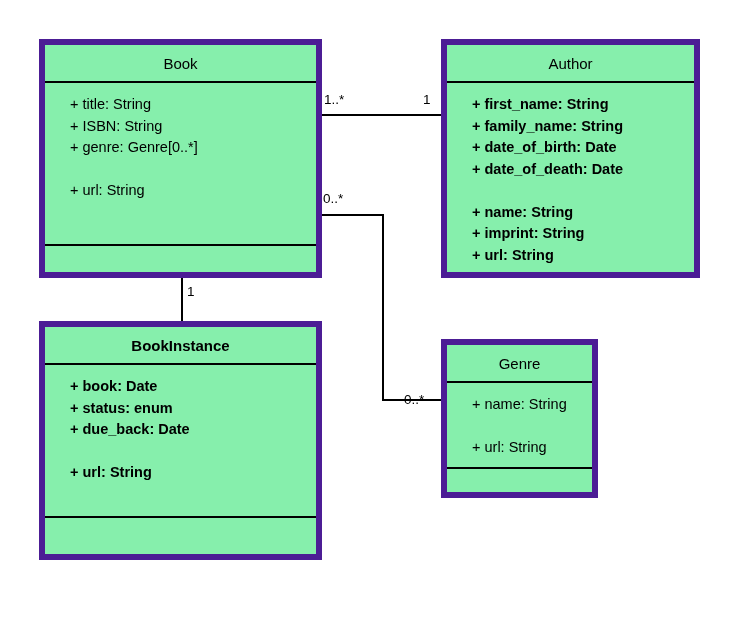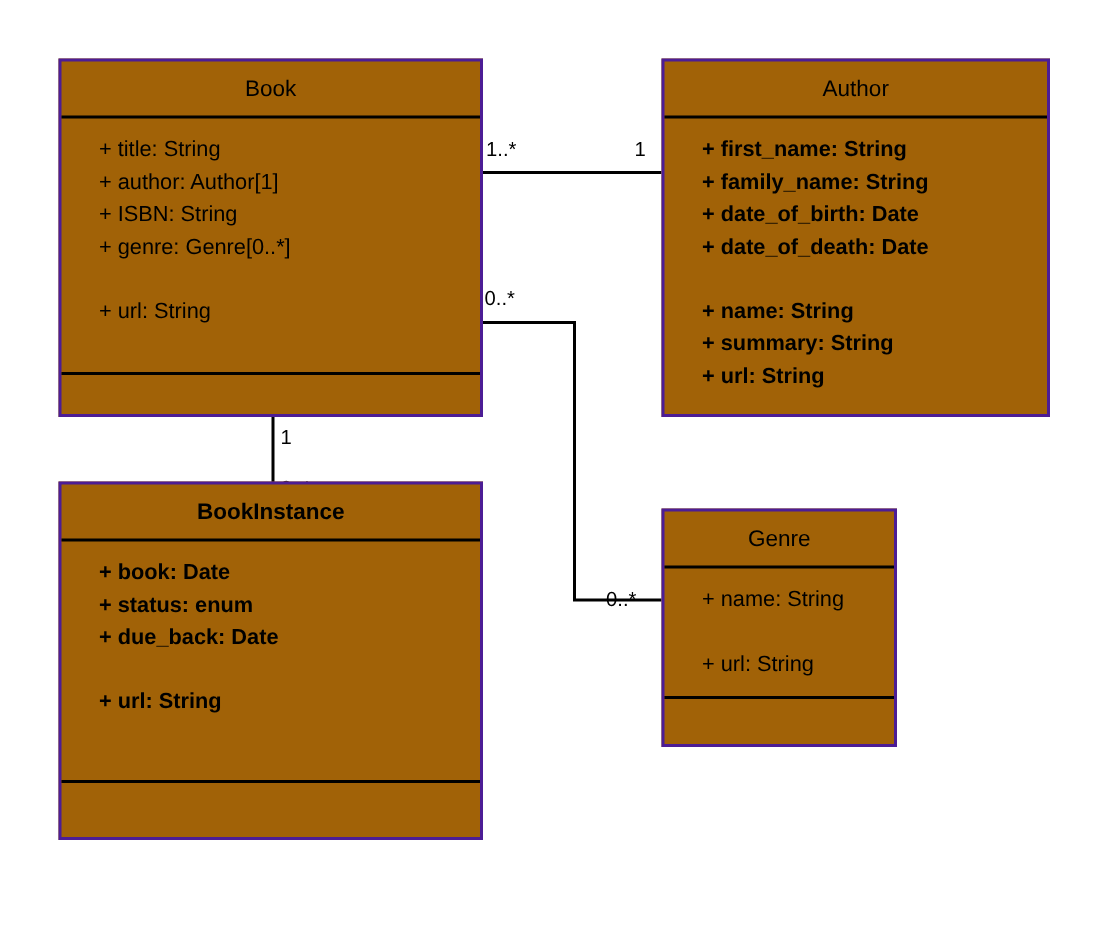--- a/index.html
+++ b/index.html
@@ -13,22 +13,22 @@
     width: 737px;
     height: 620px;
     background: #ffffff;
     font-family: "Liberation Sans", sans-serif;
     overflow: hidden;
   }
   
   .uml-class {
     position: absolute;
     box-sizing: border-box;
-    border: 2px solid #4c1d95;
-    background: #a16207;
+    border: 6px solid #4c1d95;
+    background: #86efac;
     display: flex;
     flex-direction: column;
   }
   .uml-title {
     box-sizing: border-box;
     text-align: center;
     font-size: 15px;
     color: #000000;
     line-height: 1;
     padding: 11px 4px 10px 4px;
@@ -97,39 +97,38 @@
   <span class="mult-label" style="left:323px; top:192px;">0..*</span>
   <span class="mult-label" style="left:404px; top:393px;">0..*</span>
 
   <span class="mult-label" style="left:187px; top:285px;">1</span>
   <span class="mult-label" style="left:187px; top:319px;">0..*</span>
 
   <div class="uml-class" style="left:39px; top:39px; width:283px; height:239px;">
     <div class="uml-title">Book</div>
     <div class="uml-attrs">
       <div class="uml-attr">+ title: String</div>
-      <div class="uml-attr">+ author: Author[1]</div>
       <div class="uml-attr">+ ISBN: String</div>
       <div class="uml-attr">+ genre: Genre[0..*]</div>
       <div class="uml-attr spacer"></div>
       <div class="uml-attr">+ url: String</div>
     </div>
     <div class="uml-ops" style="height:26px;"></div>
   </div>
 
   <div class="uml-class" style="left:441px; top:39px; width:259px; height:239px;">
     <div class="uml-title">Author</div>
     <div class="uml-attrs no-border">
       <div class="uml-attr">+ first_name: String</div>
       <div class="uml-attr">+ family_name: String</div>
       <div class="uml-attr">+ date_of_birth: Date</div>
       <div class="uml-attr">+ date_of_death: Date</div>
       <div class="uml-attr spacer"></div>
       <div class="uml-attr">+ name: String</div>
-      <div class="uml-attr">+ summary: String</div>
+      <div class="uml-attr">+ imprint: String</div>
       <div class="uml-attr">+ url: String</div>
     </div>
   </div>
 
   <div class="uml-class" style="left:39px; top:321px; width:283px; height:239px;font-weight:bold;">
     <div class="uml-title">BookInstance</div>
     <div class="uml-attrs">
       <div class="uml-attr">+ book: Date</div>
       <div class="uml-attr">+ status: enum</div>
       <div class="uml-attr">+ due_back: Date</div>

